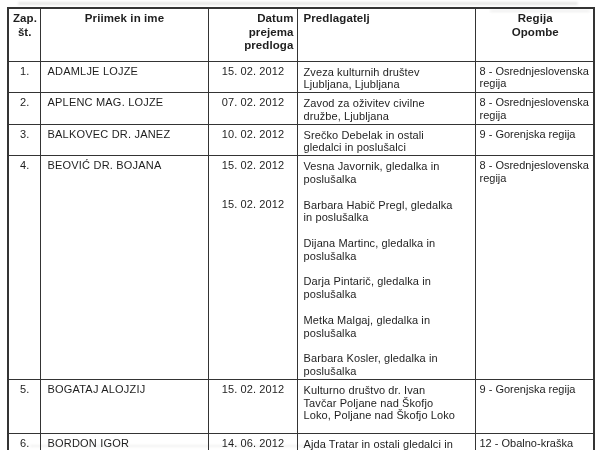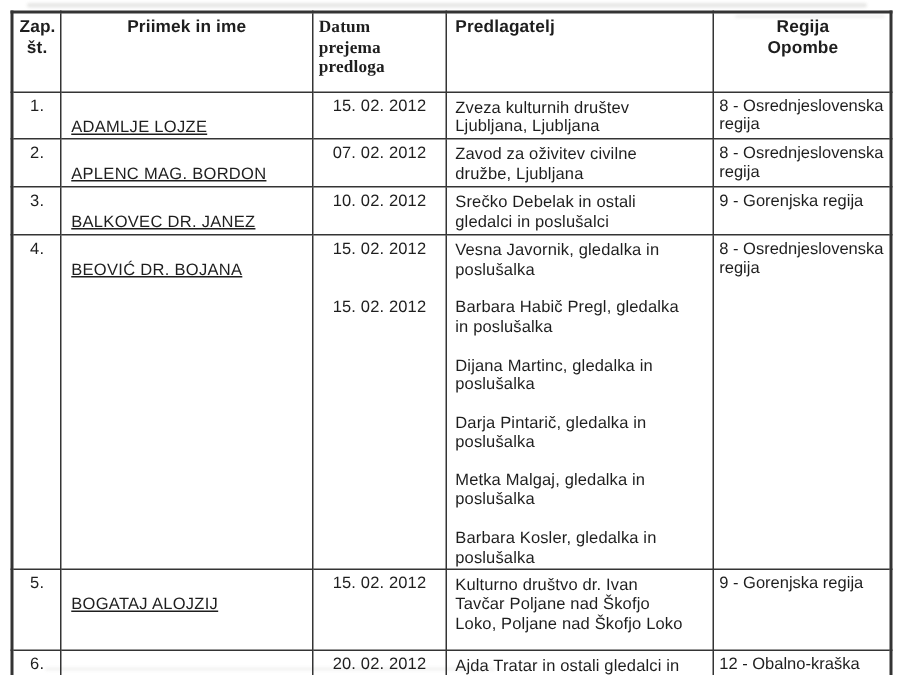--- a/index.html
+++ b/index.html
@@ -52,32 +52,32 @@
   thead tr { height: 53px; }
   th {
     font-weight: bold;
     white-space: pre-line;
     font-size: 11.5px;
     line-height: 13.5px;
     padding-top: 3px;
   }
   th.col-num   { text-align: center; }
   th.col-name  { }
-  th.col-date  { text-align: left; font-family: Liberation Serif, serif; }
+  th.col-date  { text-align: right; }
   th.col-prop  { text-align: left; padding-left: 6px; }
   th.col-reg   { text-align: center; padding-left: 5px; }
 
   col.c-num  { width: 32px; }
   col.c-name { width: 168px; }
   col.c-date { width: 89px; }
   col.c-prop { width: 178px; }
   col.c-reg  { width: 119px; }
 
   td.cell-num  { text-align: center; padding-top: 3px; }
-  td.cell-name { padding-left: 7px; padding-top: 17px; letter-spacing: .2px; text-decoration: underline; }
+  td.cell-name { padding-left: 7px; padding-top: 3px; letter-spacing: .2px; }
   td.cell-date { text-align: center; padding-top: 3px; }
   td.cell-prop { padding-left: 6px; padding-right: 14px; padding-top: 4px; }
   td.cell-reg  { padding-left: 4px; padding-right: 1px; padding-top: 3px; letter-spacing: 0; }
 
   tbody tr.r0 { height: 28px; }
   tbody tr.r1 { height: 27px; }
   tbody tr.r2 { height: 26px; }
   tbody tr.r3 { height: 221px; }
   tbody tr.r4 { height: 54px; }
   tbody tr.r5 { height: 30px; }
@@ -121,21 +121,21 @@
       <td class="cell-date">
             <div class="date">15. 02. 2012</div>
           </td>
       <td class="cell-prop">
             <div class="para">Zveza kulturnih društev Ljubljana, Ljubljana</div>
           </td>
       <td class="cell-reg">8 - Osrednjeslovenska regija</td>
     </tr>
         <tr class="r1">
       <td class="cell-num">2.</td>
-      <td class="cell-name">APLENC MAG. BORDON</td>
+      <td class="cell-name">APLENC MAG. LOJZE</td>
       <td class="cell-date">
             <div class="date">07. 02. 2012</div>
           </td>
       <td class="cell-prop">
             <div class="para">Zavod za oživitev civilne družbe, Ljubljana</div>
           </td>
       <td class="cell-reg">8 - Osrednjeslovenska regija</td>
     </tr>
         <tr class="r2">
       <td class="cell-num">3.</td>
@@ -173,21 +173,21 @@
           </td>
       <td class="cell-prop">
             <div class="para">Kulturno društvo dr. Ivan Tavčar Poljane nad Škofjo Loko, Poljane nad Škofjo Loko</div>
           </td>
       <td class="cell-reg">9 - Gorenjska regija</td>
     </tr>
         <tr class="r5">
       <td class="cell-num">6.</td>
       <td class="cell-name">BORDON IGOR</td>
       <td class="cell-date">
-            <div class="date">20. 02. 2012</div>
+            <div class="date">14. 06. 2012</div>
           </td>
       <td class="cell-prop">
             <div class="para">Ajda Tratar in ostali gledalci in poslušalci</div>
           </td>
       <td class="cell-reg">12 - Obalno-kraška regija</td>
     </tr>
       </tbody>
   </table>
 
 </div>

